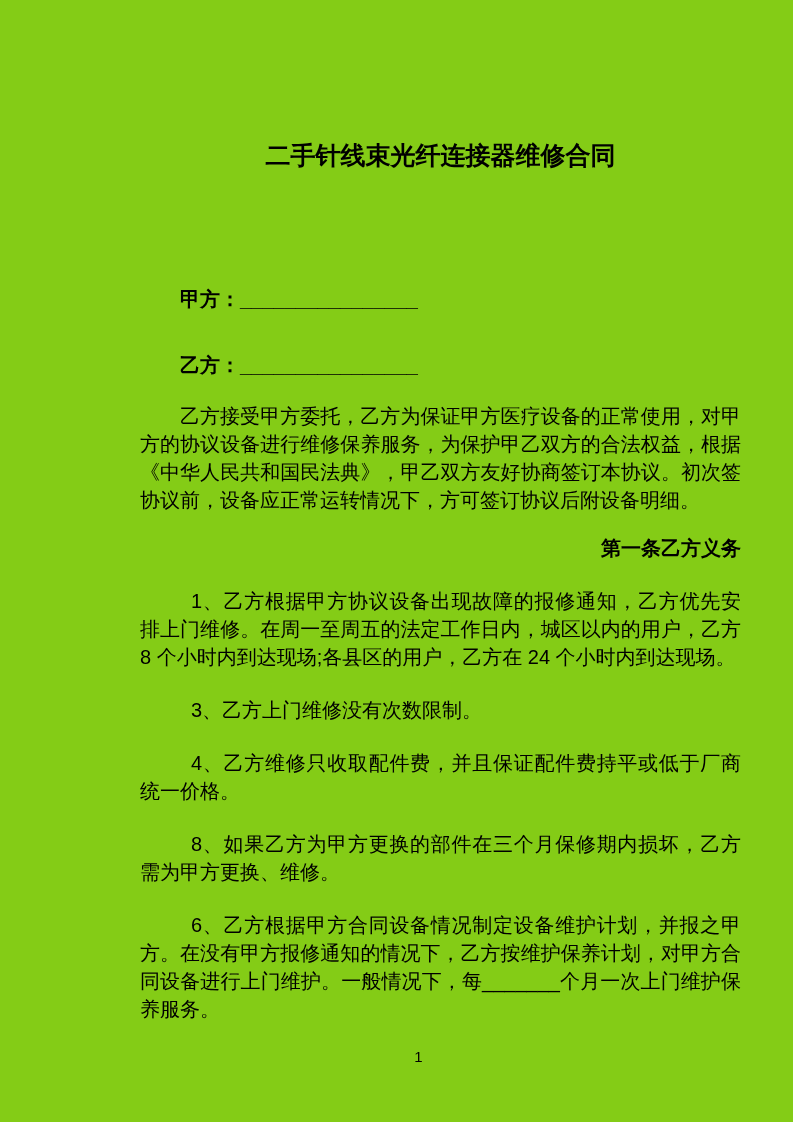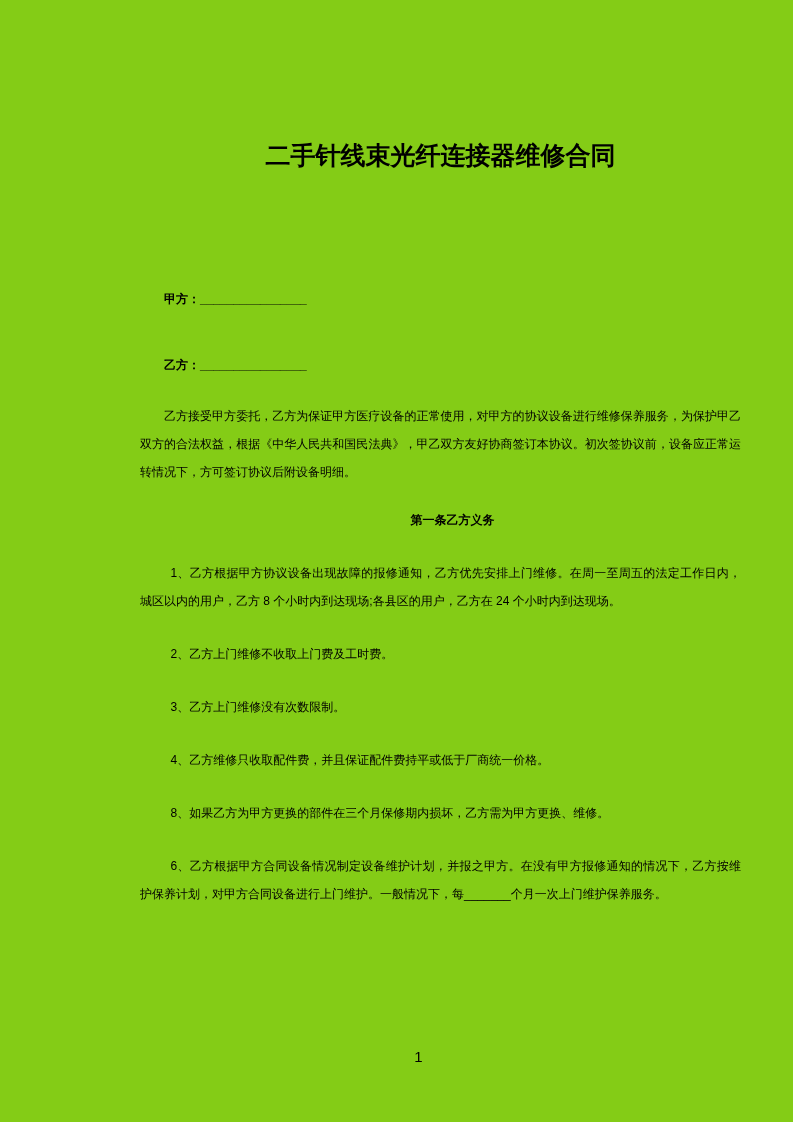--- a/index.html
+++ b/index.html
@@ -24,40 +24,40 @@
     .doc-title {
       margin: 140px 0 0 0;
       text-align: center;
       font-size: 25px;
       line-height: 30px;
       font-weight: 700;
       letter-spacing: 0;
     }
     .para {
       margin: 0;
-      font-size: 12px;
+      font-size: 20px;
       line-height: 28px;
       text-indent: 2em;
       text-align: justify;
     }
     .party-line {
       font-weight: 700;
       margin-top: 38px;
       text-align: left;
     }
     .party-line.first {
       margin-top: 115px;
     }
     .preamble {
       margin-top: 23px;
     }
     .section-heading {
       font-weight: 700;
       margin-top: 20px;
-      text-align: center;
+      text-align: right;
     }
     .item {
       margin-top: 25px;
       text-indent: 2.55em;
     }
     .footer {
       position: absolute;
       top: 1047px;
       left: 0;
       width: 100%;
@@ -77,21 +77,20 @@
     <p class="para party-line first"><span>甲方：</span><span>________________</span></p>
 
     <p class="para party-line"><span>乙方：</span><span>________________</span></p>
 
     <p class="para preamble">乙方接受甲方委托，乙方为保证甲方医疗设备的正常使用，对甲方的协议设备进行维修保养服务，为保护甲乙双方的合法权益，根据《中华人民共和国民法典》，甲乙双方友好协商签订本协议。初次签协议前，设备应正常运转情况下，方可签订协议后附设备明细。</p>
 
     <p class="para section-heading">第一条乙方义务</p>
 
     <p class="para item">1、乙方根据甲方协议设备出现故障的报修通知，乙方优先安排上门维修。在周一至周五的法定工作日内，城区以内的用户，乙方 8 个小时内到达现场;各县区的用户，乙方在 24 个小时内到达现场。</p>
 
-    <p class="para item">2、乙方上门维修不收取上门费及工时费。</p>
 
     <p class="para item">3、乙方上门维修没有次数限制。</p>
 
     <p class="para item">4、乙方维修只收取配件费，并且保证配件费持平或低于厂商统一价格。</p>
 
     <p class="para item">8、如果乙方为甲方更换的部件在三个月保修期内损坏，乙方需为甲方更换、维修。</p>
 
     <p class="para item">6、乙方根据甲方合同设备情况制定设备维护计划，并报之甲方。在没有甲方报修通知的情况下，乙方按维护保养计划，对甲方合同设备进行上门维护。一般情况下，每_______个月一次上门维护保养服务。</p>
 
   </div>

